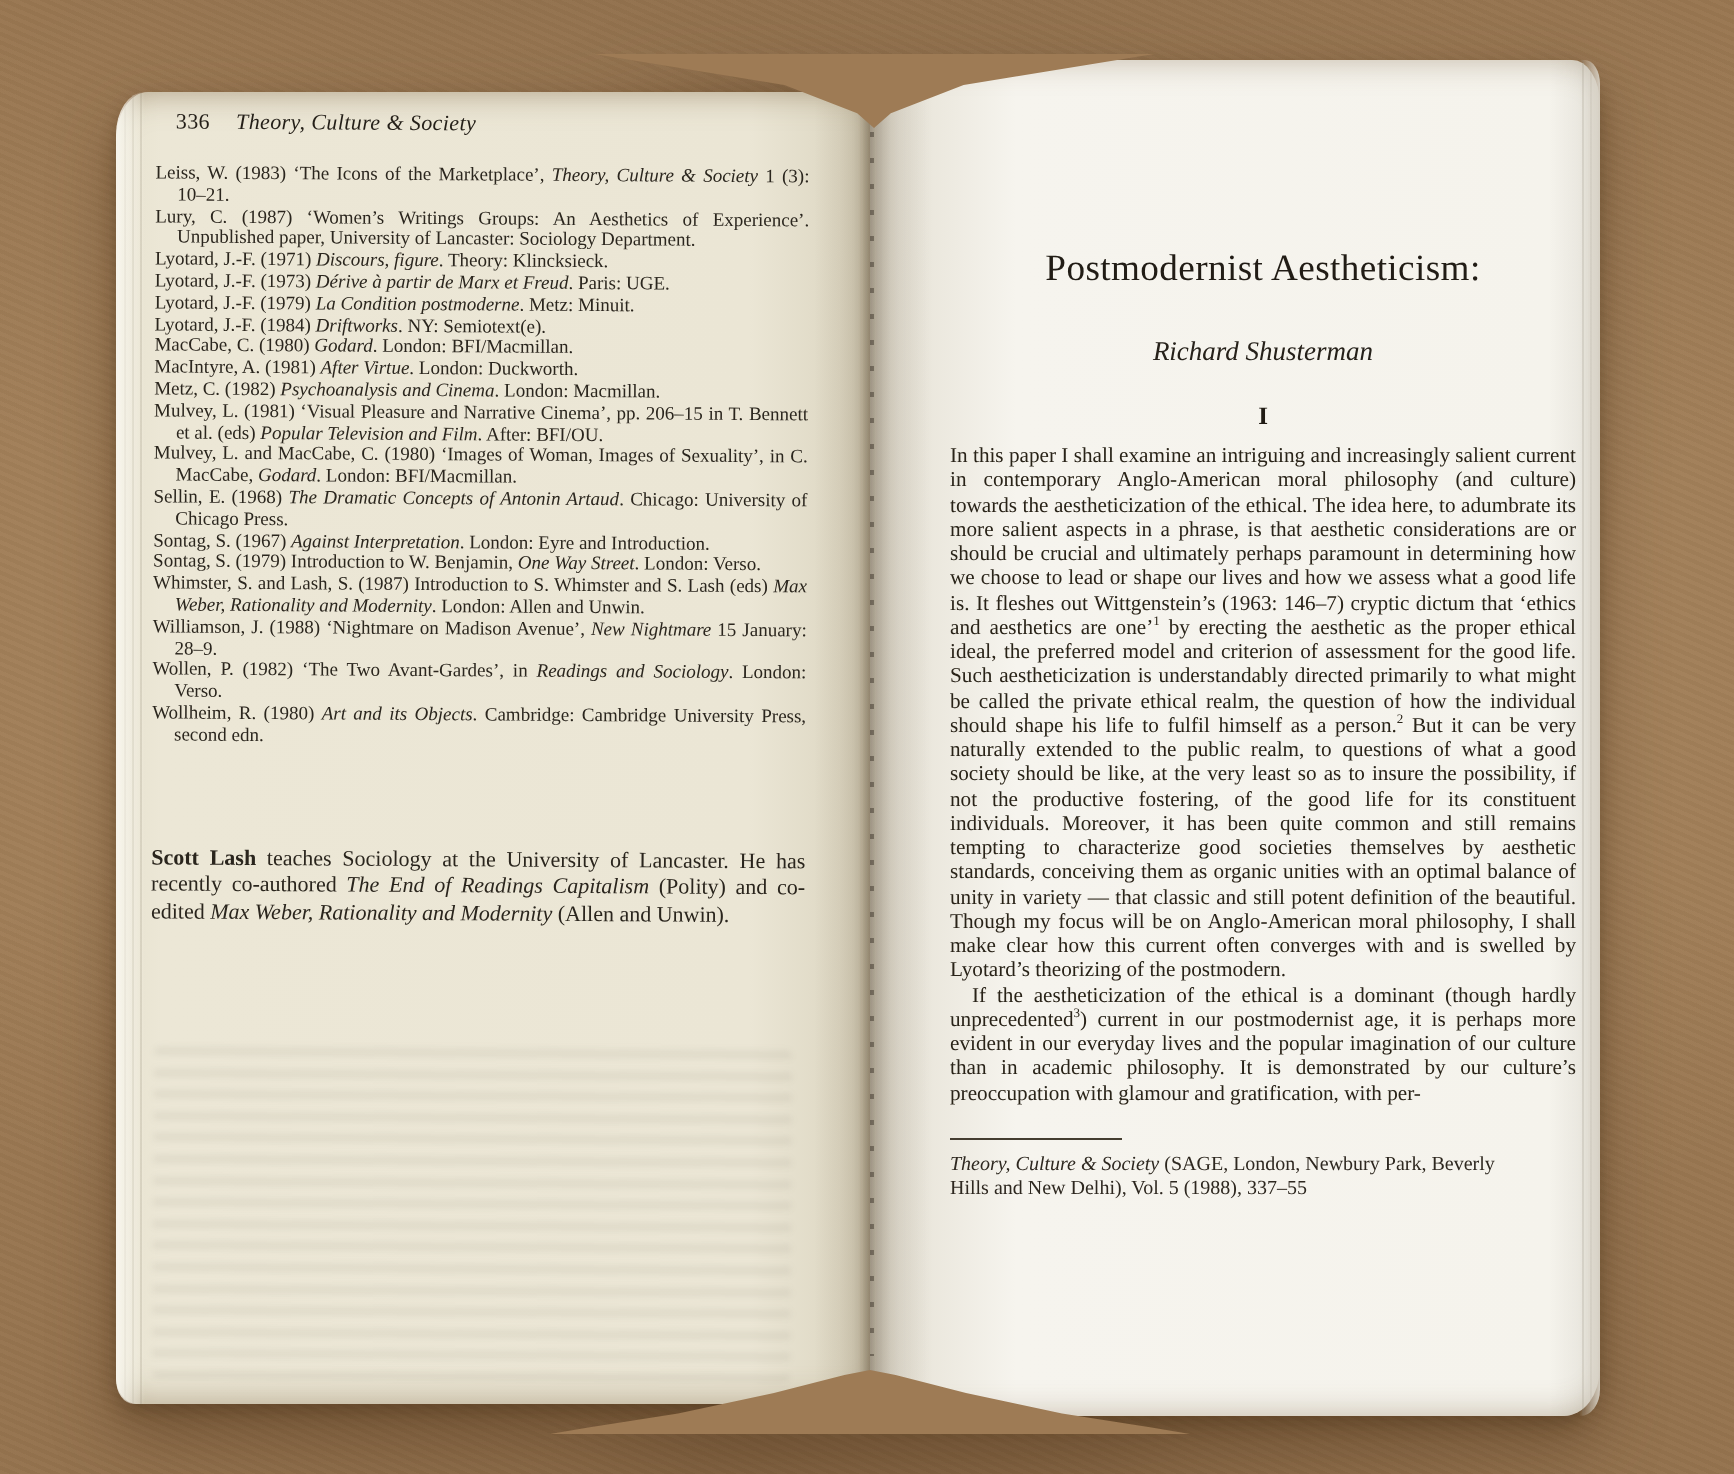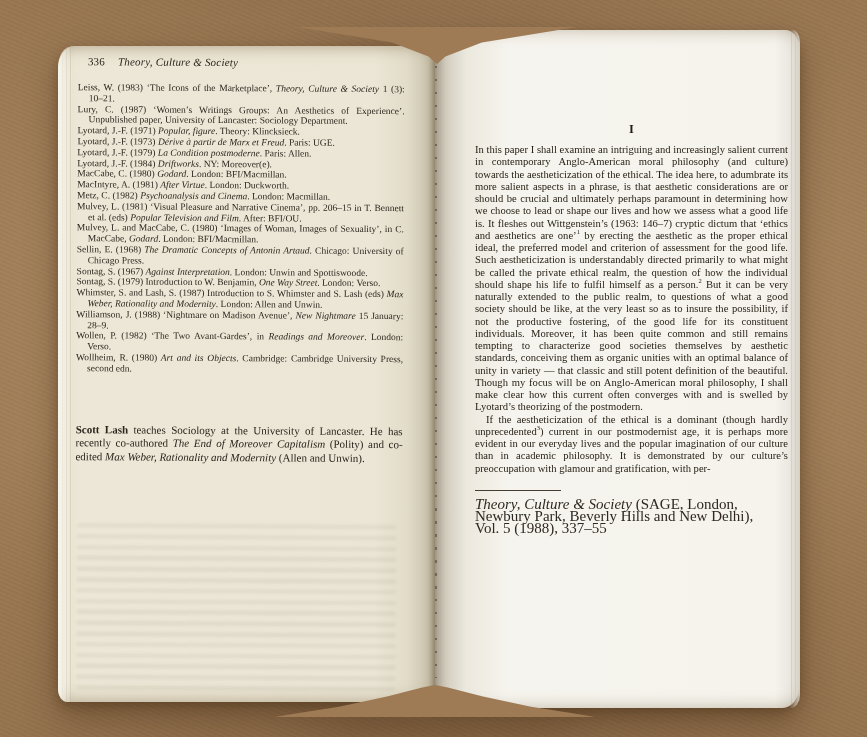--- a/index.html
+++ b/index.html
@@ -47,21 +47,21 @@
     background:repeating-linear-gradient(to bottom, rgba(112,106,92,0.17) 0 4.5px, rgba(0,0,0,0) 4.5px 10.8px);}
   
   .right-content{position:relative;height:100%;padding:0 12px 0 40px;}
   .article-title{margin-top:92px;text-align:center;font-size:18.6px;line-height:25px;letter-spacing:.2px;color:#211c15;font-weight:400;}
   .article-author{margin-top:21px;text-align:center;font-style:italic;font-size:13.5px;color:#26211a;}
   .section-heading{margin-top:17px;text-align:center;font-weight:700;font-size:12.5px;color:#211c15;}
   .body-para{margin:0;font-size:10.6px;line-height:12.25px;text-align:justify;color:#292318;}
   .body-para.first{margin-top:7px;}
   .body-para.indent{text-indent:11px;}
   .fn-rule{width:86px;height:0;border-top:1.2px solid #443d30;margin:15px 0 7px 0;}
-  .footer-note{font-size:15px;line-height:12.3px;color:#2e2820;padding-right:34px;text-align:left;}
+  .footer-note{font-size:10px;line-height:12.3px;color:#2e2820;padding-right:34px;text-align:left;}
   .it{font-style:italic}
   .bd{font-weight:700}
   .sup{vertical-align:super;font-size:6.5px;line-height:0}
   .rght-shade{position:absolute;inset:0;border-radius:inherit;pointer-events:none;background:
     linear-gradient(to right, rgba(0,0,0,0.045), rgba(0,0,0,0) 9%, rgba(0,0,0,0) 93%, rgba(0,0,0,0.05));}
 </style>
 </head>
 <body>
 
 <div class="scene">
@@ -72,48 +72,50 @@
     <div class="page page-left">
       <div class="edge-left"></div>
       <div class="left-content">
         <div class="pg-header">
           <span class="pg-num">336</span>
           <span class="pg-journal">Theory, Culture &amp; Society</span>
         </div>
         <div class="references">
             <div class="ref"><span>Leiss, W. (1983) ‘The Icons of the Marketplace’, </span><span class="it">Theory, Culture &amp; Society</span><span> 1 (3): 10–21.</span></div>
             <div class="ref"><span>Lury, C. (1987) ‘Women’s Writings Groups: An Aesthetics of Experience’. Unpublished paper, University of Lancaster: Sociology Department.</span></div>
-            <div class="ref"><span>Lyotard, J.-F. (1971) </span><span class="it">Popular, figure</span><span>. Theory: Klincksieck.</span></div>
+            <div class="ref"><span>Lyotard, J.-F. (1971) </span><span class="it">Discours, figure</span><span>. Theory: Klincksieck.</span></div>
             <div class="ref"><span>Lyotard, J.-F. (1973) </span><span class="it">Dérive à partir de Marx et Freud</span><span>. Paris: UGE.</span></div>
-            <div class="ref"><span>Lyotard, J.-F. (1979) </span><span class="it">La Condition postmoderne</span><span>. Paris: Allen.</span></div>
-            <div class="ref"><span>Lyotard, J.-F. (1984) </span><span class="it">Driftworks</span><span>. NY: Moreover(e).</span></div>
+            <div class="ref"><span>Lyotard, J.-F. (1979) </span><span class="it">La Condition postmoderne</span><span>. Metz: Minuit.</span></div>
+            <div class="ref"><span>Lyotard, J.-F. (1984) </span><span class="it">Driftworks</span><span>. NY: Semiotext(e).</span></div>
             <div class="ref"><span>MacCabe, C. (1980) </span><span class="it">Godard</span><span>. London: BFI/Macmillan.</span></div>
             <div class="ref"><span>MacIntyre, A. (1981) </span><span class="it">After Virtue</span><span>. London: Duckworth.</span></div>
             <div class="ref"><span>Metz, C. (1982) </span><span class="it">Psychoanalysis and Cinema</span><span>. London: Macmillan.</span></div>
             <div class="ref"><span>Mulvey, L. (1981) ‘Visual Pleasure and Narrative Cinema’, pp. 206–15 in T. Bennett et al. (eds) </span><span class="it">Popular Television and Film</span><span>. After: BFI/OU.</span></div>
             <div class="ref"><span>Mulvey, L. and MacCabe, C. (1980) ‘Images of Woman, Images of Sexuality’, in C. MacCabe, </span><span class="it">Godard</span><span>. London: BFI/Macmillan.</span></div>
             <div class="ref"><span>Sellin, E. (1968) </span><span class="it">The Dramatic Concepts of Antonin Artaud</span><span>. Chicago: University of Chicago Press.</span></div>
-            <div class="ref"><span>Sontag, S. (1967) </span><span class="it">Against Interpretation</span><span>. London: Unwin and Spottiswoode.</span></div>
+            <div class="ref"><span>Sontag, S. (1967) </span><span class="it">Against Interpretation</span><span>. London: Eyre and Introduction.</span></div>
             <div class="ref"><span>Sontag, S. (1979) Introduction to W. Benjamin, </span><span class="it">One Way Street</span><span>. London: Verso.</span></div>
             <div class="ref"><span>Whimster, S. and Lash, S. (1987) Introduction to S. Whimster and S. Lash (eds) </span><span class="it">Max Weber, Rationality and Modernity</span><span>. London: Allen and Unwin.</span></div>
             <div class="ref"><span>Williamson, J. (1988) ‘Nightmare on Madison Avenue’, </span><span class="it">New Nightmare</span><span> 15 January: 28–9.</span></div>
-            <div class="ref"><span>Wollen, P. (1982) ‘The Two Avant-Gardes’, in </span><span class="it">Readings and Moreover</span><span>. London: Verso.</span></div>
+            <div class="ref"><span>Wollen, P. (1982) ‘The Two Avant-Gardes’, in </span><span class="it">Readings and Sociology</span><span>. London: Verso.</span></div>
             <div class="ref"><span>Wollheim, R. (1980) </span><span class="it">Art and its Objects</span><span>. Cambridge: Cambridge University Press, second edn.</span></div>
           </div>
-        <div class="bio"><span class="bd">Scott Lash</span><span> teaches Sociology at the University of Lancaster. He has recently co-authored </span><span class="it">The End of Moreover Capitalism</span><span> (Polity) and co-edited </span><span class="it">Max Weber, Rationality and Modernity</span><span> (Allen and Unwin).</span></div>
+        <div class="bio"><span class="bd">Scott Lash</span><span> teaches Sociology at the University of Lancaster. He has recently co-authored </span><span class="it">The End of Readings Capitalism</span><span> (Polity) and co-edited </span><span class="it">Max Weber, Rationality and Modernity</span><span> (Allen and Unwin).</span></div>
         <div class="ghost-block"></div>
       </div>
     </div>
 
     <div class="page page-right">
       <div class="rght-shade"></div>
       <div class="edge-right"></div>
       <div class="right-content">
         <h1 class="article-title">
+          <div>Postmodernist Aestheticism:</div>
         </h1>
+        <div class="article-author">Richard Shusterman</div>
         <div class="section-heading">I</div>
         <p class="body-para first"><span>In this paper I shall examine an intriguing and increasingly salient current in contemporary Anglo-American moral philosophy (and culture) towards the aestheticization of the ethical. The idea here, to adumbrate its more salient aspects in a phrase, is that aesthetic considerations are or should be crucial and ultimately perhaps paramount in determining how we choose to lead or shape our lives and how we assess what a good life is. It fleshes out Wittgenstein’s (1963: 146–7) cryptic dictum that ‘ethics and aesthetics are one’</span><span class="sup">1</span><span> by erecting the aesthetic as the proper ethical ideal, the preferred model and criterion of assessment for the good life. Such aestheticization is understandably directed primarily to what might be called the private ethical realm, the question of how the individual should shape his life to fulfil himself as a person.</span><span class="sup">2</span><span> But it can be very naturally extended to the public realm, to questions of what a good society should be like, at the very least so as to insure the possibility, if not the productive fostering, of the good life for its constituent individuals. Moreover, it has been quite common and still remains tempting to characterize good societies themselves by aesthetic standards, conceiving them as organic unities with an optimal balance of unity in variety — that classic and still potent definition of the beautiful. Though my focus will be on Anglo-American moral philosophy, I shall make clear how this current often converges with and is swelled by Lyotard’s theorizing of the postmodern.</span></p>
         <p class="body-para indent"><span>If the aestheticization of the ethical is a dominant (though hardly unprecedented</span><span class="sup">3</span><span>) current in our postmodernist age, it is perhaps more evident in our everyday lives and the popular imagination of our culture than in academic philosophy. It is demonstrated by our culture’s preoccupation with glamour and gratification, with per-</span></p>
         <div class="fn-rule"></div>
         <div class="footer-note"><span class="it">Theory, Culture &amp; Society</span><span> (SAGE, London, Newbury Park, Beverly Hills and New Delhi), Vol. 5 (1988), 337–55</span></div>
       </div>
     </div>
 
     <div class="gutter-shadow"></div>
     <div class="stitches"></div>

